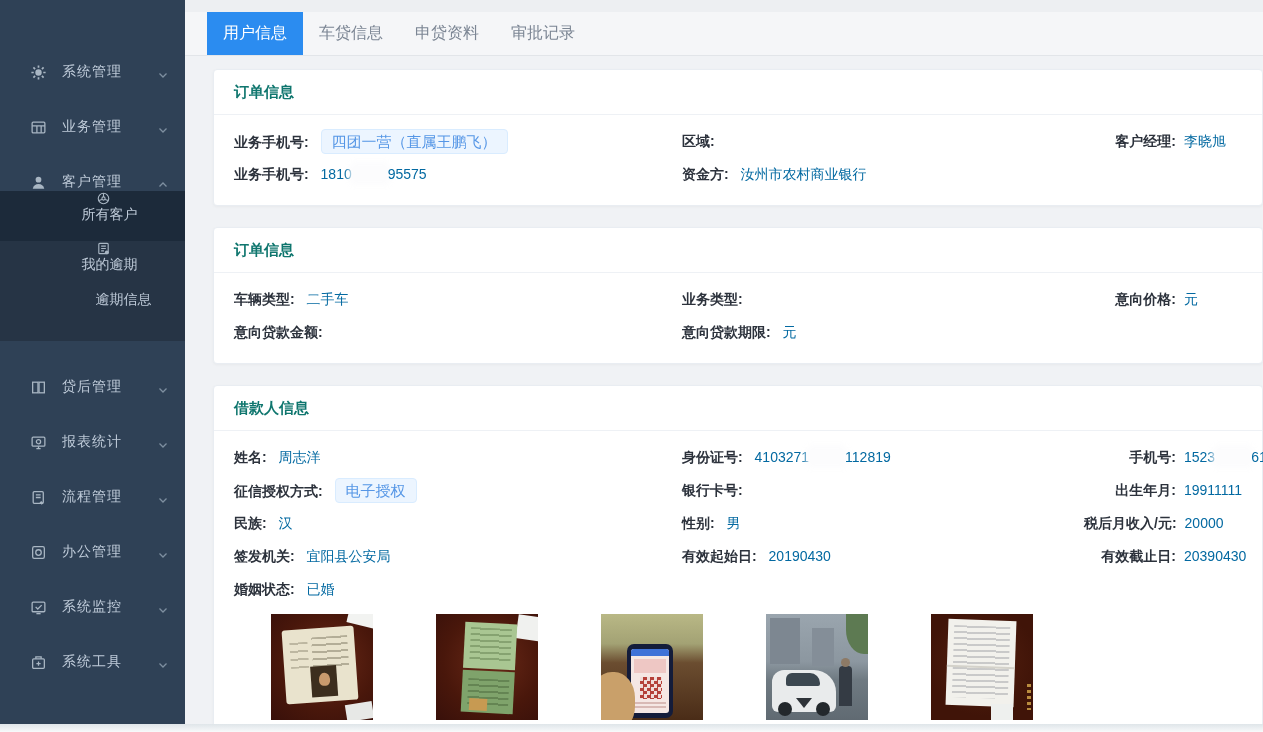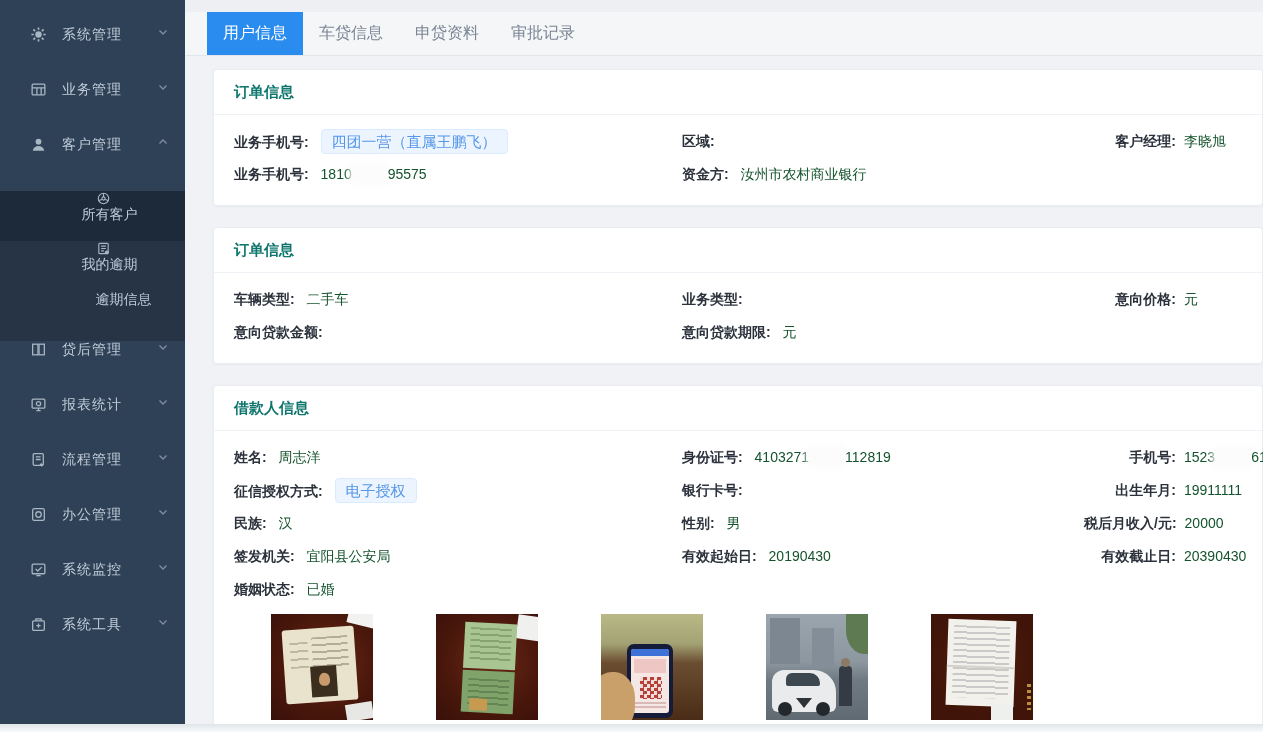--- a/index.html
+++ b/index.html
@@ -3,42 +3,42 @@
 <meta charset="utf-8">
 <style>
   * { box-sizing: border-box; margin: 0; padding: 0; }
   html,body { width:1263px; height:732px; }
   body {
     font-family: "Liberation Sans", "DejaVu Sans", sans-serif;
     background:#f0f2f5; overflow:hidden; display:flex; position:relative;
   }
   
   .sidebar { width:185px; min-width:185px; background:#2f4156; padding-top:26px; color:#bfcbd9; }
-  .side-item { height:55px; display:flex; align-items:flex-start; padding:0 16px 0 30px; font-size:14px; cursor:pointer; }
+  .side-item { height:55px; display:flex; align-items:flex-end; padding:0 16px 0 30px; font-size:14px; cursor:pointer; }
   .side-item .micon { width:20px; margin-right:12px; display:flex; align-items:center; }
   .side-item .mlbl { flex:1; letter-spacing:1px; }
   .submenu { background:#263445; }
   .sub-item { height:50px; display:flex; align-items:center; padding-left:34px; font-size:14px; cursor:pointer;flex-direction:column; }
   .sub-item .micon { width:18px; margin-right:10px; display:flex; align-items:center; }
   .sub-item.active { background:#1c2a3a; }
   .sub-item.noicon { padding-left:62px; }
   
   .main { flex:1; display:flex; flex-direction:column; min-width:0; }
   .topstrip { height:12px; background:#edeff2; }
   .tabbar { height:44px; background:#f5f6f8; border-bottom:1px solid #e2e5e9; display:flex; padding-left:22px; }
   .tab { width:96px; display:flex; align-items:center; justify-content:center; font-size:16px; color:#7c8694; cursor:pointer; }
   .tab.active { background:#2b8cf0; color:#fff; }
   .content { flex:1; padding:13px 0 0 28px; overflow:hidden; }
   .card { background:#fff; border:1px solid #e9edf2; border-radius:4px; margin-bottom:21px; box-shadow:0 1px 3px rgba(0,0,0,.04); }
   .card-h { padding:13px 20px 12px; font-size:15px; font-weight:bold; color:#0f766e; border-bottom:1px solid #eef1f5; }
   .card-b { padding:10px 20px 14px; }
   .frow { display:grid; grid-template-columns:448px 402px 1fr; align-items:center; min-height:33px; }
   .field { font-size:14px; white-space:nowrap; }
   .lbl { font-weight:bold; color:#2c323c; margin-right:8px; }
-  .val { color:#14532d; }
+  .val { color:#0369a1; }
   .field.r { display:flex; }
   .field.r .lbl { min-width:92px; text-align:right; }
   .tag { display:inline-block; background:#ecf5ff; border:1px solid #d9ecff; color:#5596e6; font-size:15px; padding:3px 10px; border-radius:4px; line-height:1.15; }
   .redact { display:inline-block; width:34px; height:15px; vertical-align:-2px; background:#fcfcfd; box-shadow:0 0 6px 4px rgba(252,252,253,.95); margin:0 1px; border-radius:2px; }
   
   .photos { display:flex; gap:63px; padding-left:37px; margin-top:8px; }
   .photo { width:102px; cursor:pointer; }
   .thumb { width:102px; height:106px; position:relative; overflow:hidden; }
   .caption { text-align:center; font-size:13px; color:#596066; margin-top:7px; white-space:nowrap; }
   .abs { position:absolute; }

